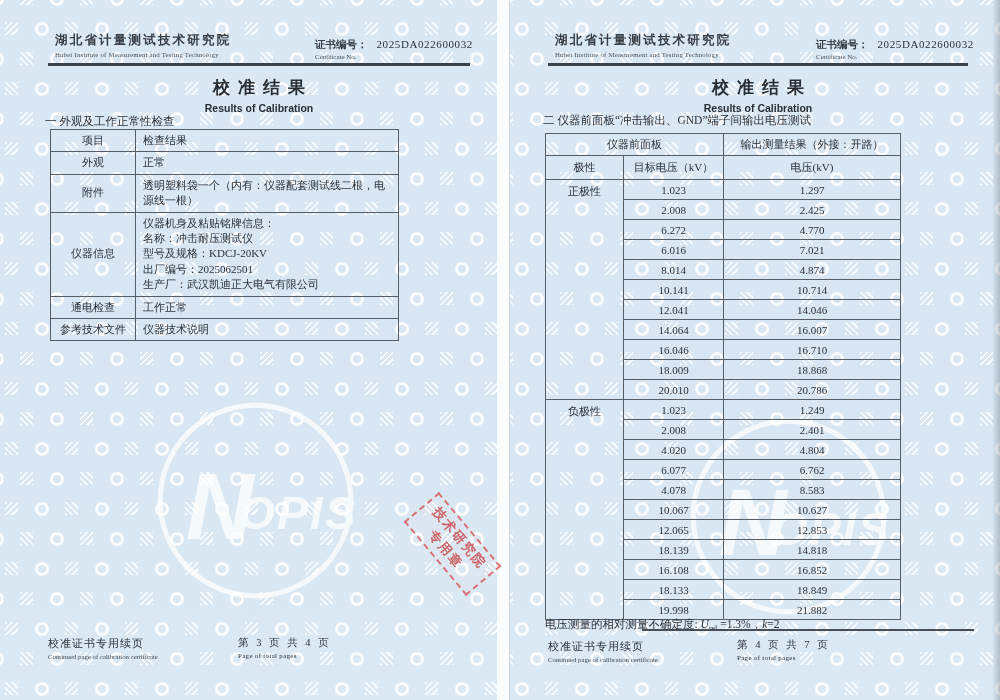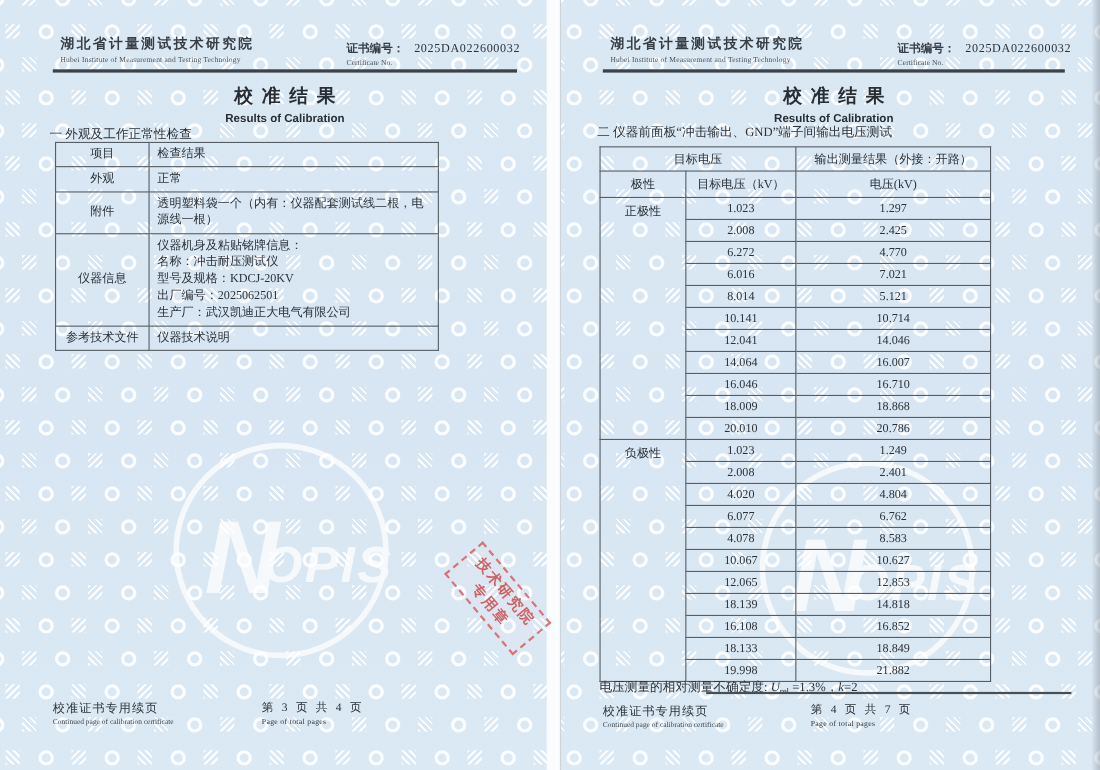--- a/index.html
+++ b/index.html
@@ -968,20 +968,26 @@
           <td>仪器信息</td>
           <td class="al">
             <div>仪器机身及粘贴铭牌信息：</div>
             <div>名称：冲击耐压测试仪</div>
             <div>型号及规格：KDCJ-20KV</div>
             <div>出厂编号：2025062501</div>
             <div>生产厂：武汉凯迪正大电气有限公司</div>
           </td>
         </tr>
         <tr>
+          <td>通电检查</td>
+          <td class="al">
+            <div>工作正常</div>
+          </td>
+        </tr>
+        <tr>
           <td>参考技术文件</td>
           <td class="al">
             <div>仪器技术说明</div>
           </td>
         </tr>
       </tbody>
   </table>
 
   <div class="layer pos-foot-l1">
     <div class="foot-cn">校准证书专用续页</div>
@@ -1011,21 +1017,21 @@
   <div class="layer pos-section-r section">二 仪器前面板“冲击输出、GND”端子间输出电压测试</div>
 
   <table class="tbl volt-table">
     <colgroup>
         <col style="width:78px">
         <col style="width:100px">
         <col style="width:177px">
       </colgroup>
     <thead>
       <tr class="h1">
-        <th colspan="2">目标电压</th>
+        <th colspan="2">仪器前面板</th>
         <th>输出测量结果（外接：开路）</th>
       </tr>
       <tr class="h2">
         <th>极性</th>
         <th>目标电压（kV）</th>
         <th>电压(kV)</th>
       </tr>
     </thead>
     <tbody>
         <tr>
@@ -1040,21 +1046,21 @@
         <tr>
           <td>6.272</td>
           <td>4.770</td>
         </tr>
         <tr>
           <td>6.016</td>
           <td>7.021</td>
         </tr>
         <tr>
           <td>8.014</td>
-          <td>5.121</td>
+          <td>4.874</td>
         </tr>
         <tr>
           <td>10.141</td>
           <td>10.714</td>
         </tr>
         <tr>
           <td>12.041</td>
           <td>14.046</td>
         </tr>
         <tr>

